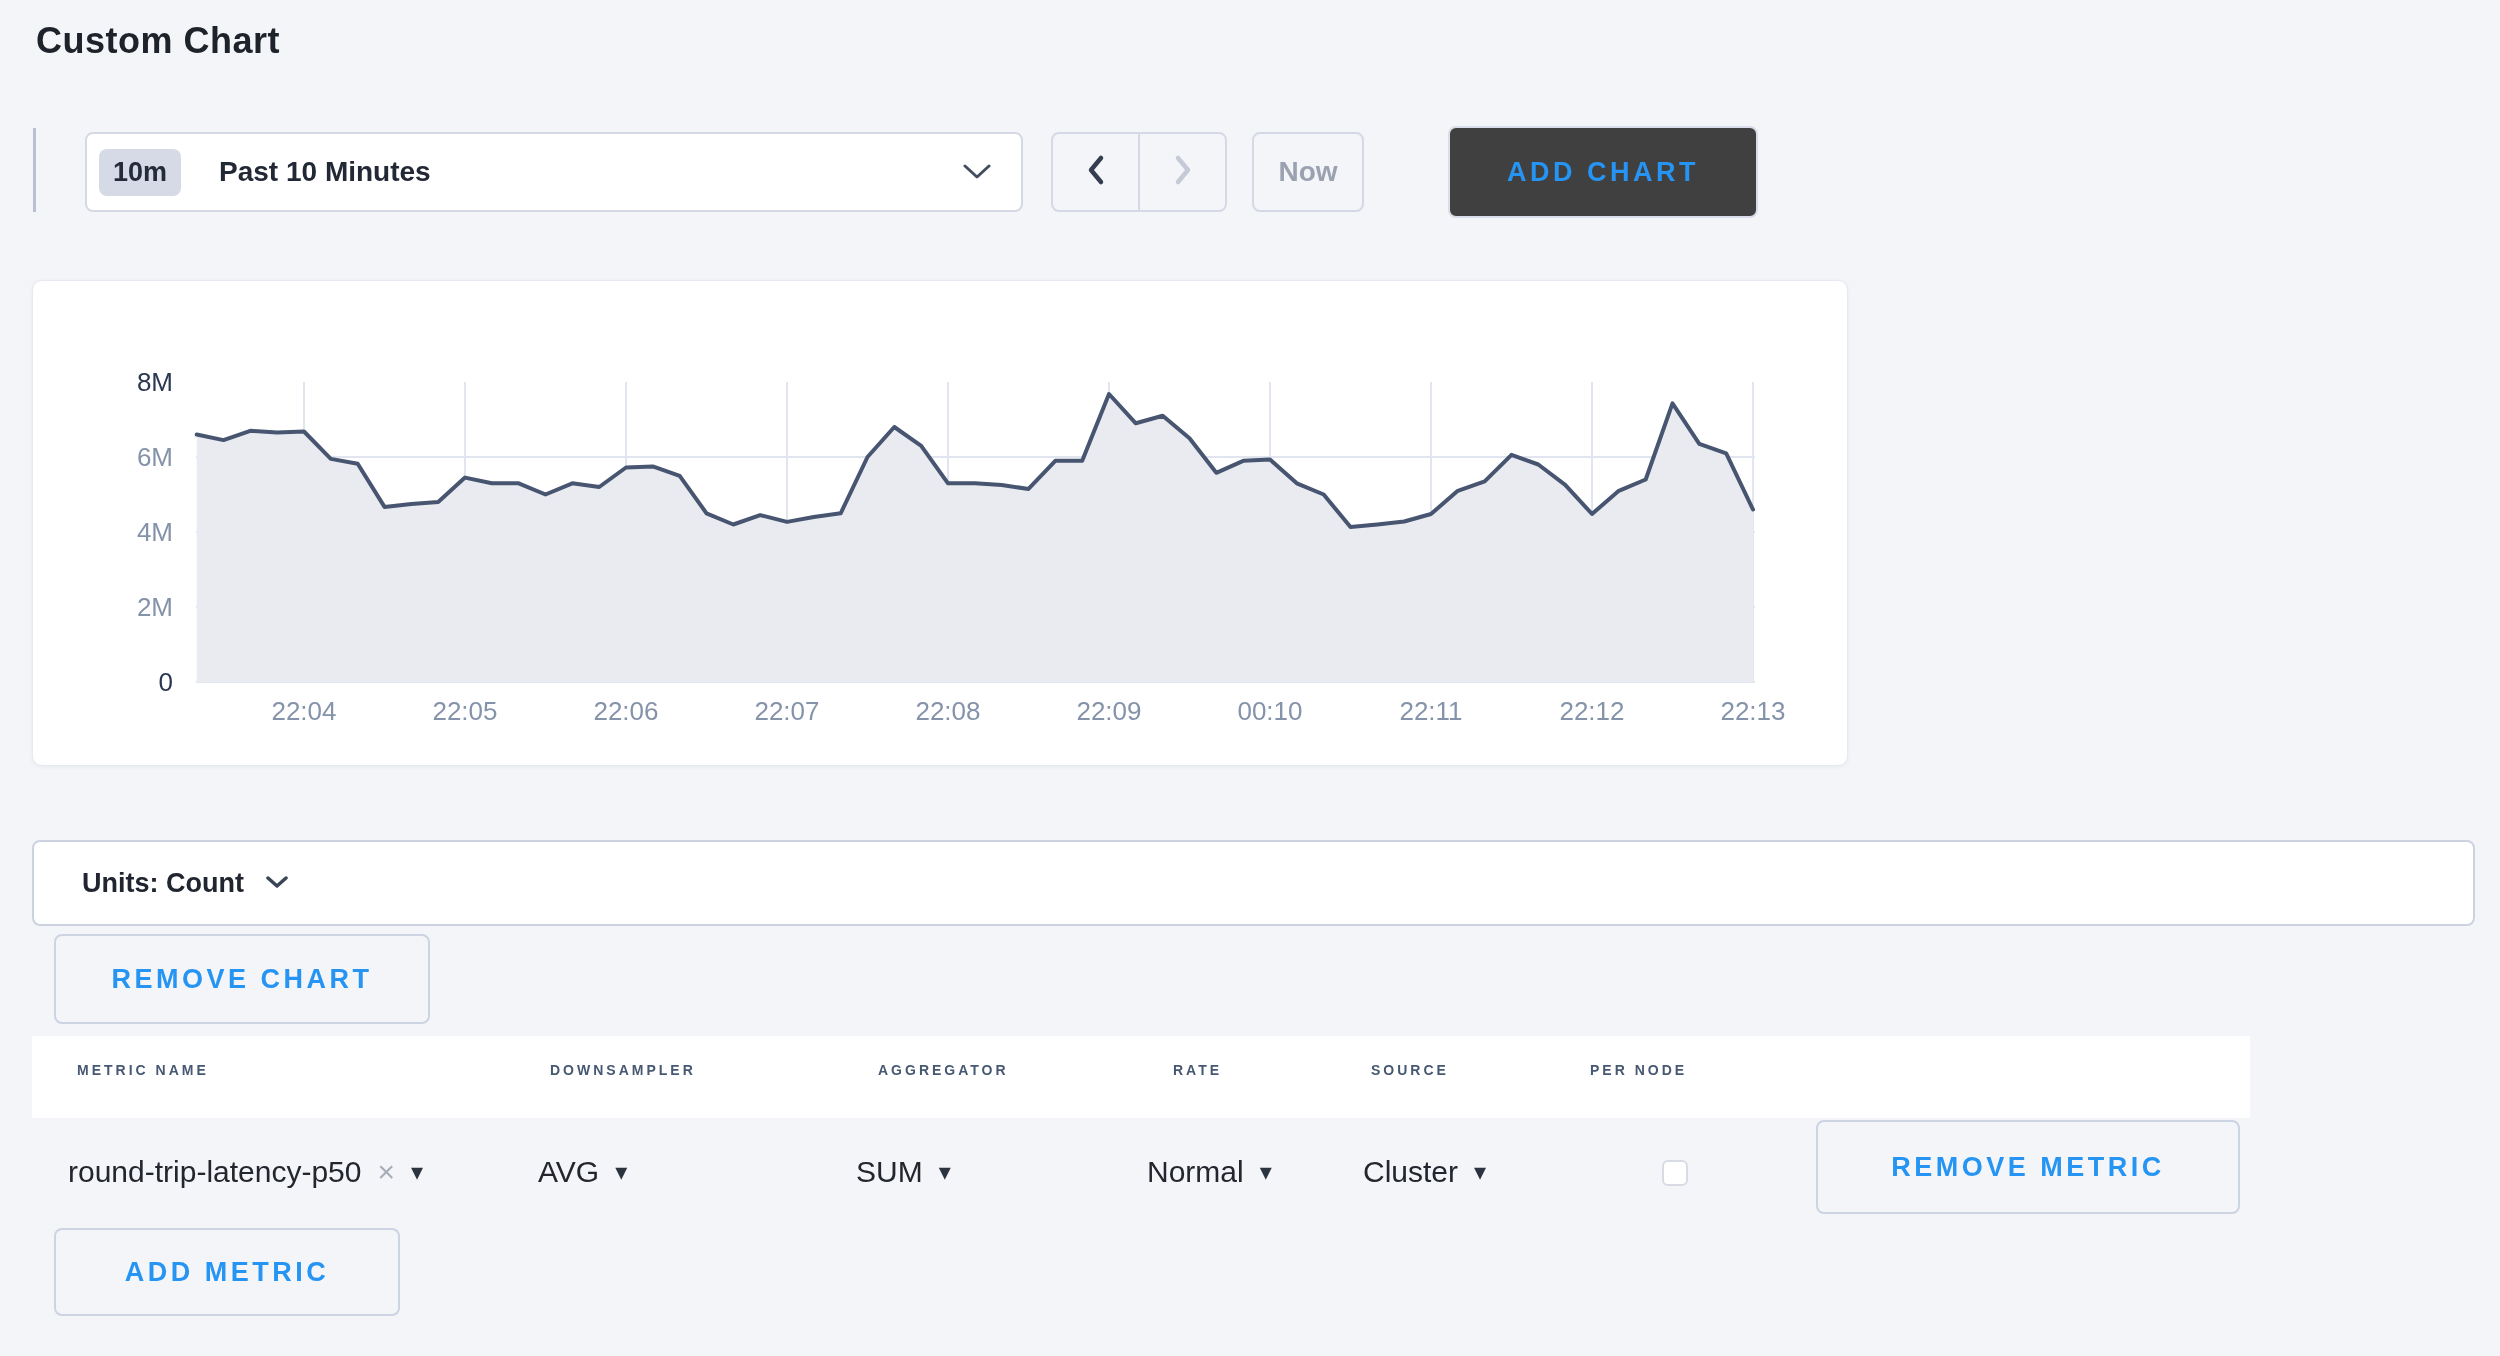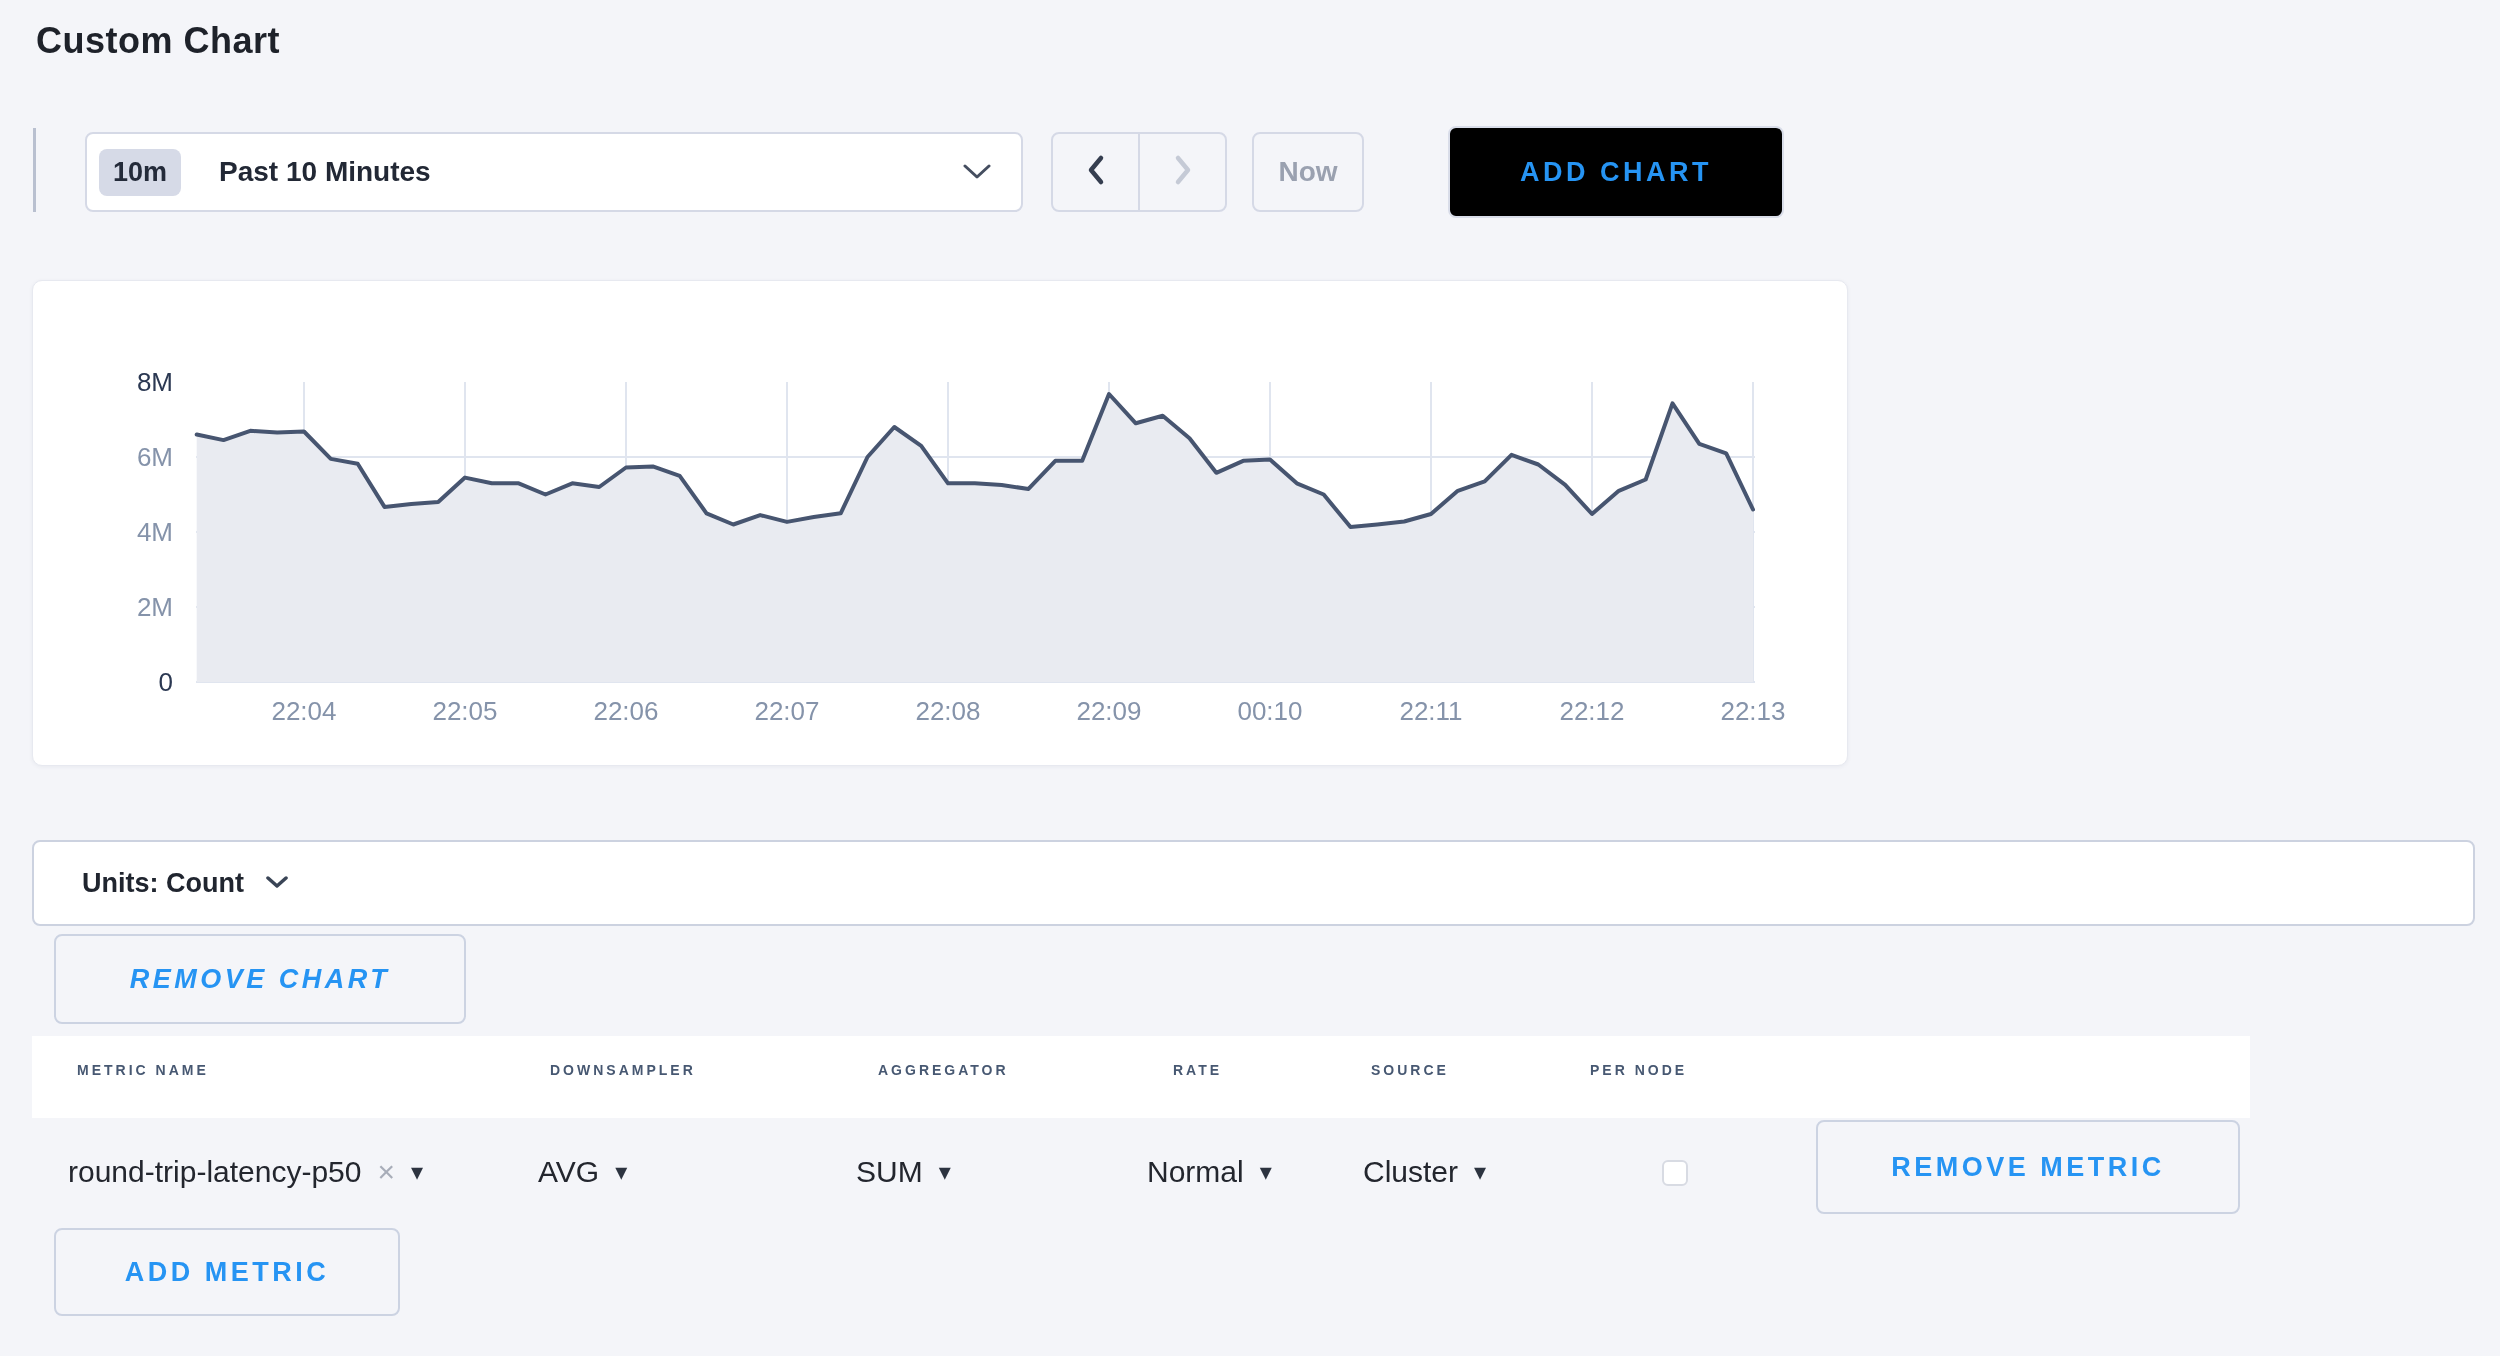--- a/index.html
+++ b/index.html
@@ -19,37 +19,37 @@
   .arrow-group { left:1051px; top:132px; width:176px; height:80px; background:transparent;
     border:2px solid #d5d9e6; border-radius:8px; display:flex; }
   .arrow-btn { flex:1; display:flex; align-items:center; justify-content:center; cursor:pointer; }
   .arrow-btn:first-child { border-right:2px solid #d5d9e6; }
   .now-btn { left:1252px; top:132px; width:112px; height:80px; border:2px solid #d5d9e6; border-radius:8px;
     display:flex; align-items:center; justify-content:center;
     font-size:28px; font-weight:700; color:#9aa1b0; background:transparent; }
   .btn-blue { display:flex; align-items:center; justify-content:center;
     border:2px solid #ccd3e2; border-radius:8px; background:transparent;
     font-size:27px; font-weight:600; letter-spacing:3.5px; color:#2694f3; cursor:pointer; }
-  .add-chart { left:1448px; top:126px; width:336px; height:92px; background:#000000; border-color:#d9dde9; }
+  .add-chart { left:1448px; top:126px; width:310px; height:92px; background:#404040; border-color:#d9dde9; }
 
   
   .chart-card { left:32px; top:280px; width:1816px; height:486px; background:#fff;
     border:1px solid #e7e9f0; border-radius:10px; box-shadow:0 1px 4px rgba(40,50,80,.06); }
   .x-tick { position:absolute; width:140px; text-align:center; font-size:26px; color:#8593aa; }
   .y-tick { position:absolute; width:110px; text-align:right; font-size:26px; color:#8593aa;
     transform:translateY(-50%); }
   .y-tick.bold { color:#2b3852; font-weight:400; }
 
   
   .units-bar { left:32px; top:840px; width:2443px; height:86px; background:#fff;
     border:2px solid #ccd2e0; border-radius:8px; display:flex; align-items:center; }
   .units-label { margin-left:48px; font-size:27px; font-weight:700; color:#20252f; }
   .units-caret { margin-left:22px; display:flex; }
 
-  .remove-chart { left:54px; top:934px; width:412px; height:90px;font-style:italic; }
+  .remove-chart { left:54px; top:934px; width:376px; height:90px; }
 
   
   .header-band { left:32px; top:1036px; width:2218px; height:82px; background:#fff; }
   .col-header { position:absolute; top:1062px; font-size:14px; font-weight:700; letter-spacing:3px; color:#475872; }
   .cell { position:absolute; top:1148px; height:48px; display:flex; align-items:center; gap:16px;
     font-size:30px; color:#23262e; cursor:pointer; }
   .caret-glyph { font-size:24px; color:#2c3340; line-height:1; }
   .clear-x { font-size:30px; color:#a8adb9; }
   .checkbox { left:1662px; top:1160px; width:26px; height:26px; background:#fff;
     border:2px solid #d8dbe3; border-radius:6px; cursor:pointer; }

